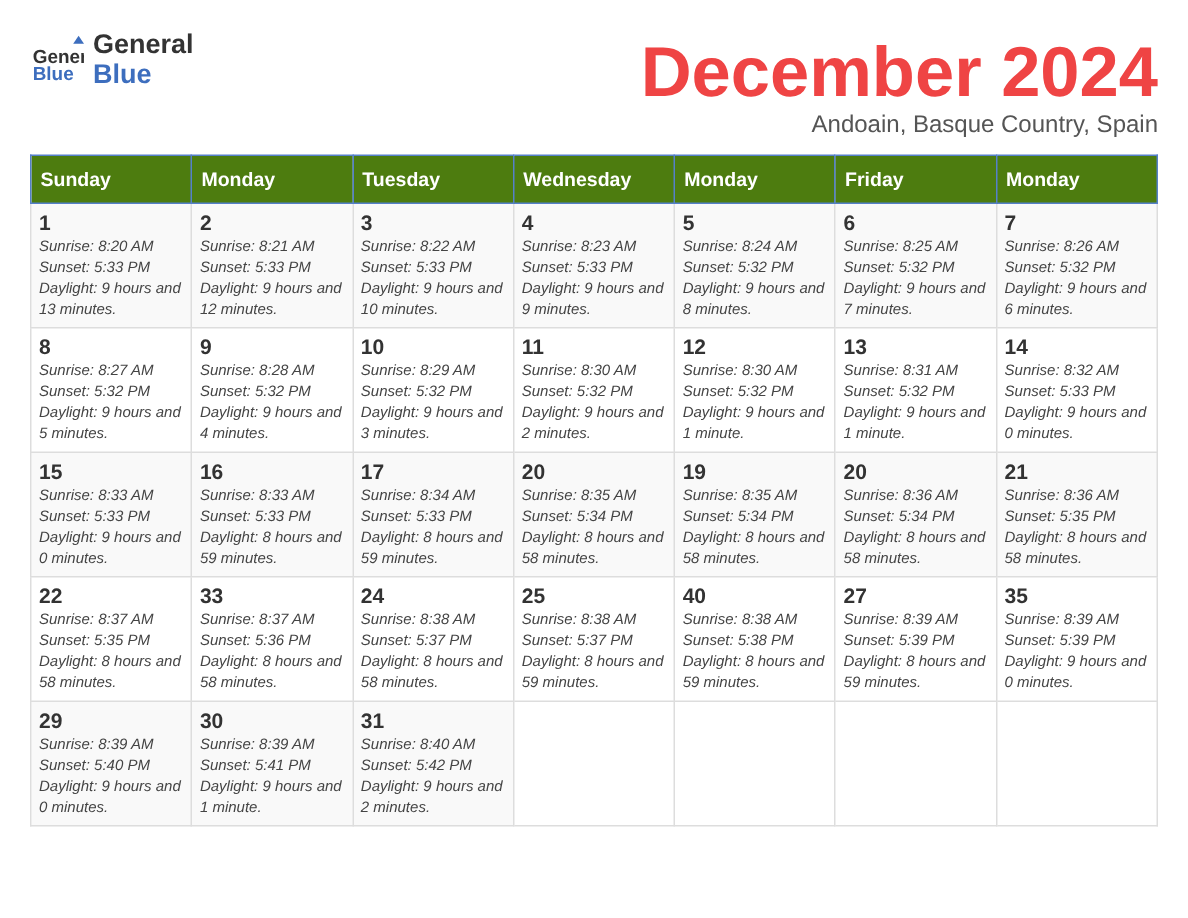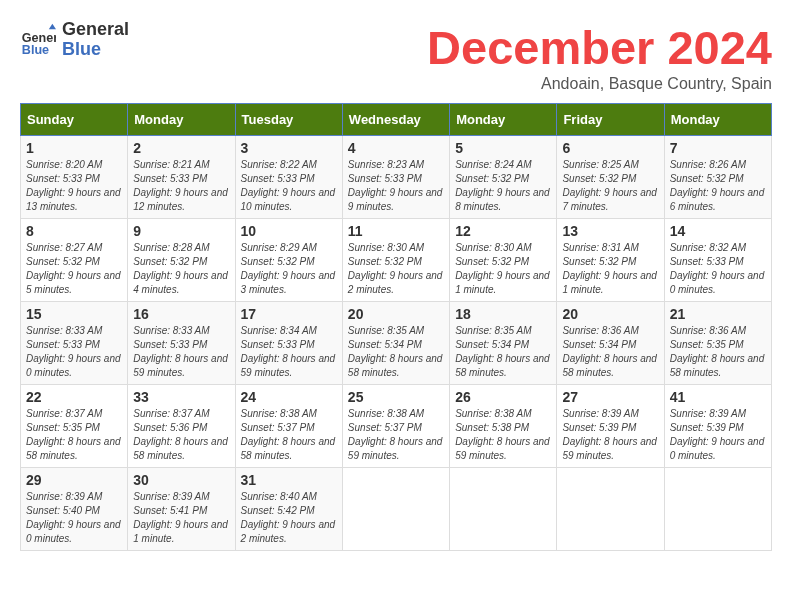--- a/index.html
+++ b/index.html
@@ -269,21 +269,21 @@
       </td>
         <td>
         <span class="day-number">20</span>
         <div class="day-detail">
           Sunrise: 8:35 AM<br>
           Sunset: 5:34 PM<br>
           Daylight: 8 hours and 58 minutes.
         </div>
       </td>
         <td>
-        <span class="day-number">18</span>
+        <span class="day-number">19</span>
         <div class="day-detail">
           Sunrise: 8:35 AM<br>
           Sunset: 5:34 PM<br>
           Daylight: 8 hours and 58 minutes.
         </div>
       </td>
         <td>
         <span class="day-number">20</span>
         <div class="day-detail">
           Sunrise: 8:36 AM<br>
@@ -327,37 +327,37 @@
       </td>
         <td>
         <span class="day-number">25</span>
         <div class="day-detail">
           Sunrise: 8:38 AM<br>
           Sunset: 5:37 PM<br>
           Daylight: 8 hours and 59 minutes.
         </div>
       </td>
         <td>
-        <span class="day-number">26</span>
+        <span class="day-number">40</span>
         <div class="day-detail">
           Sunrise: 8:38 AM<br>
           Sunset: 5:38 PM<br>
           Daylight: 8 hours and 59 minutes.
         </div>
       </td>
         <td>
         <span class="day-number">27</span>
         <div class="day-detail">
           Sunrise: 8:39 AM<br>
           Sunset: 5:39 PM<br>
           Daylight: 8 hours and 59 minutes.
         </div>
       </td>
         <td>
-        <span class="day-number">41</span>
+        <span class="day-number">35</span>
         <div class="day-detail">
           Sunrise: 8:39 AM<br>
           Sunset: 5:39 PM<br>
           Daylight: 9 hours and 0 minutes.
         </div>
       </td>
       </tr>
       <tr>
         <td>
         <span class="day-number">29</span>

